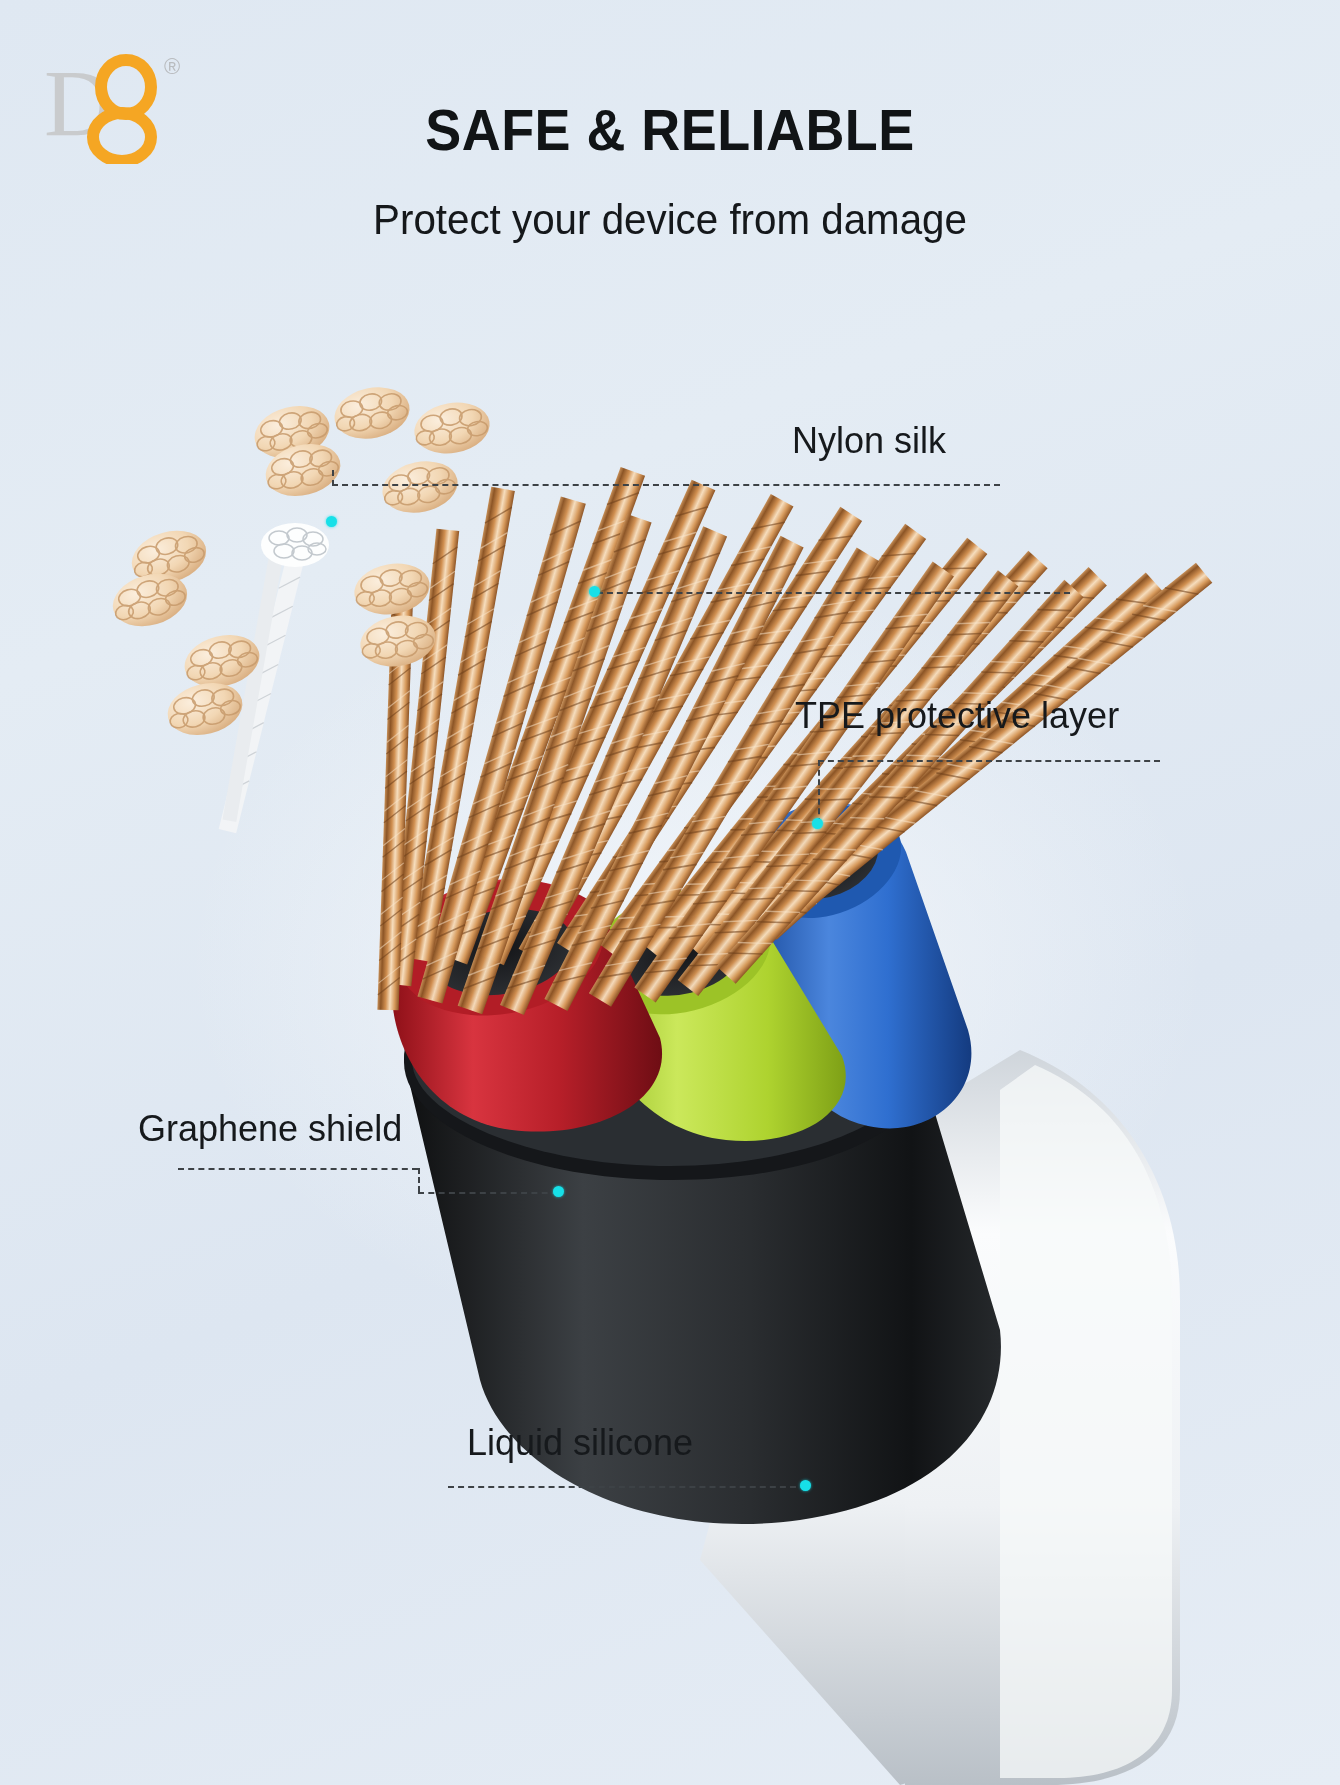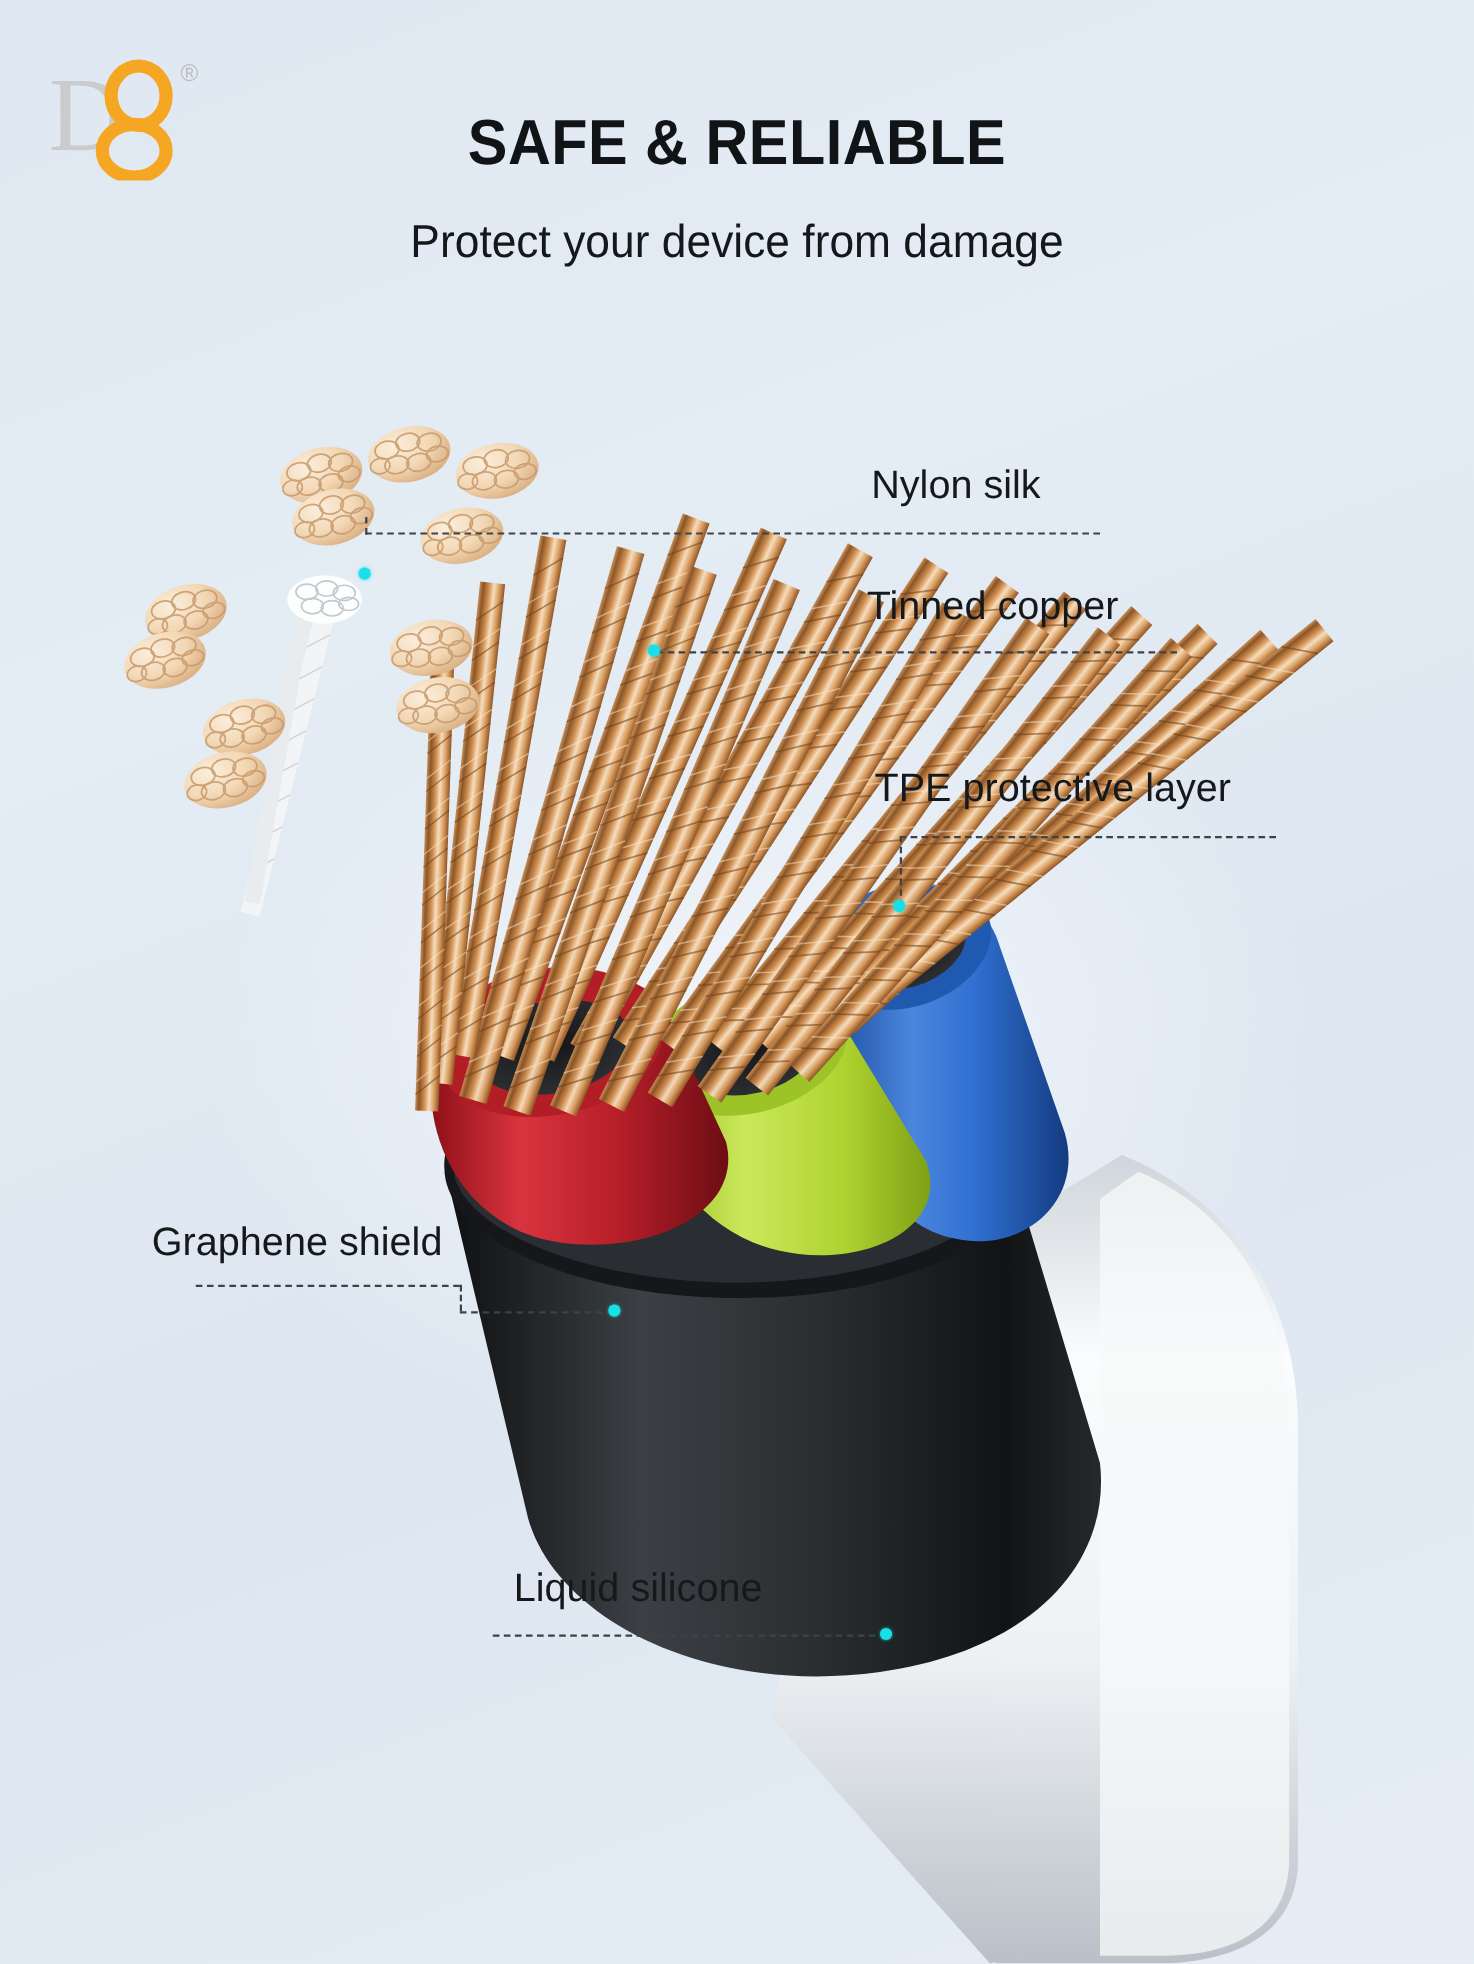--- a/index.html
+++ b/index.html
@@ -301,21 +301,20 @@
         </g>
       </g>
     </svg>
   </div>
 
   <div class="callout-label lbl-nylon">Nylon silk</div>
   <div class="lead" style="left:332px;top:484px;width:668px;"></div>
   <div class="lead-v" style="left:332px;top:470px;height:16px;"></div>
   <div class="dot" style="left: 326px; top: 516px; background: rgb(23, 224, 232);"></div>
 
-  <div class="callout-label lbl-tinned">Tinned copper</div>
   <div class="lead" style="left:597px;top:592px;width:473px;"></div>
   <div class="dot" style="left: 589px; top: 586px; background: rgb(23, 224, 232);"></div>
 
   <div class="callout-label lbl-tpe">TPE protective layer</div>
   <div class="lead" style="left:818px;top:760px;width:342px;"></div>
   <div class="lead-v" style="left:818px;top:760px;height:64px;"></div>
   <div class="dot" style="left:812px;top:818px;"></div>
 
   <div class="callout-label lbl-graph">Graphene shield</div>
   <div class="lead" style="left:178px;top:1168px;width:240px;"></div>

